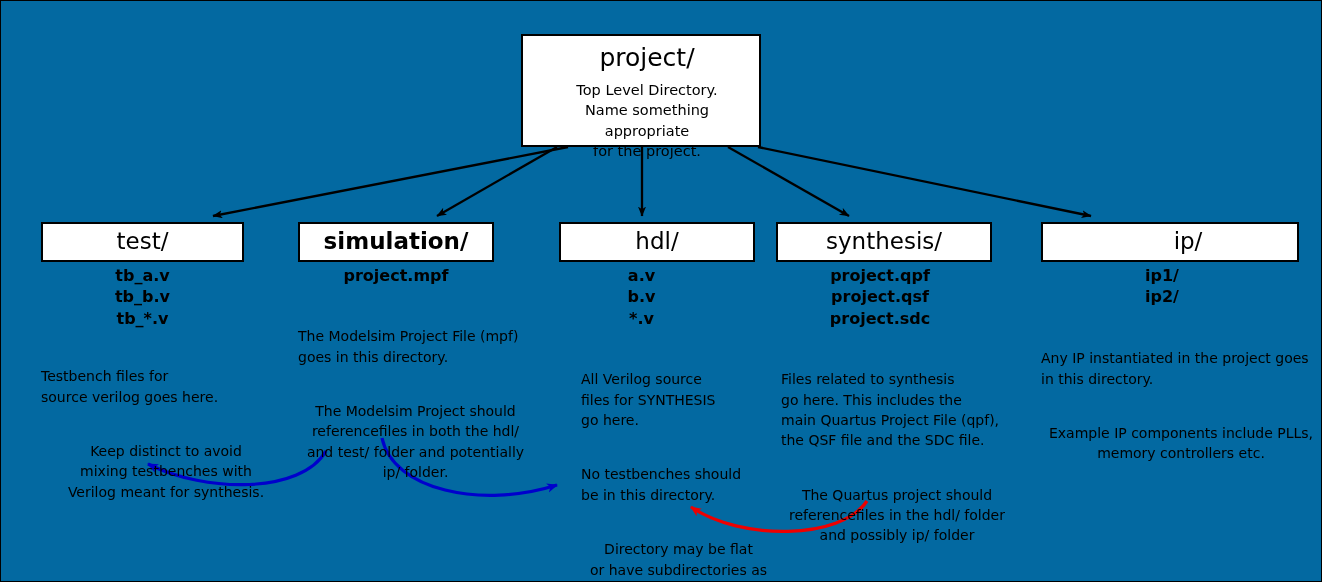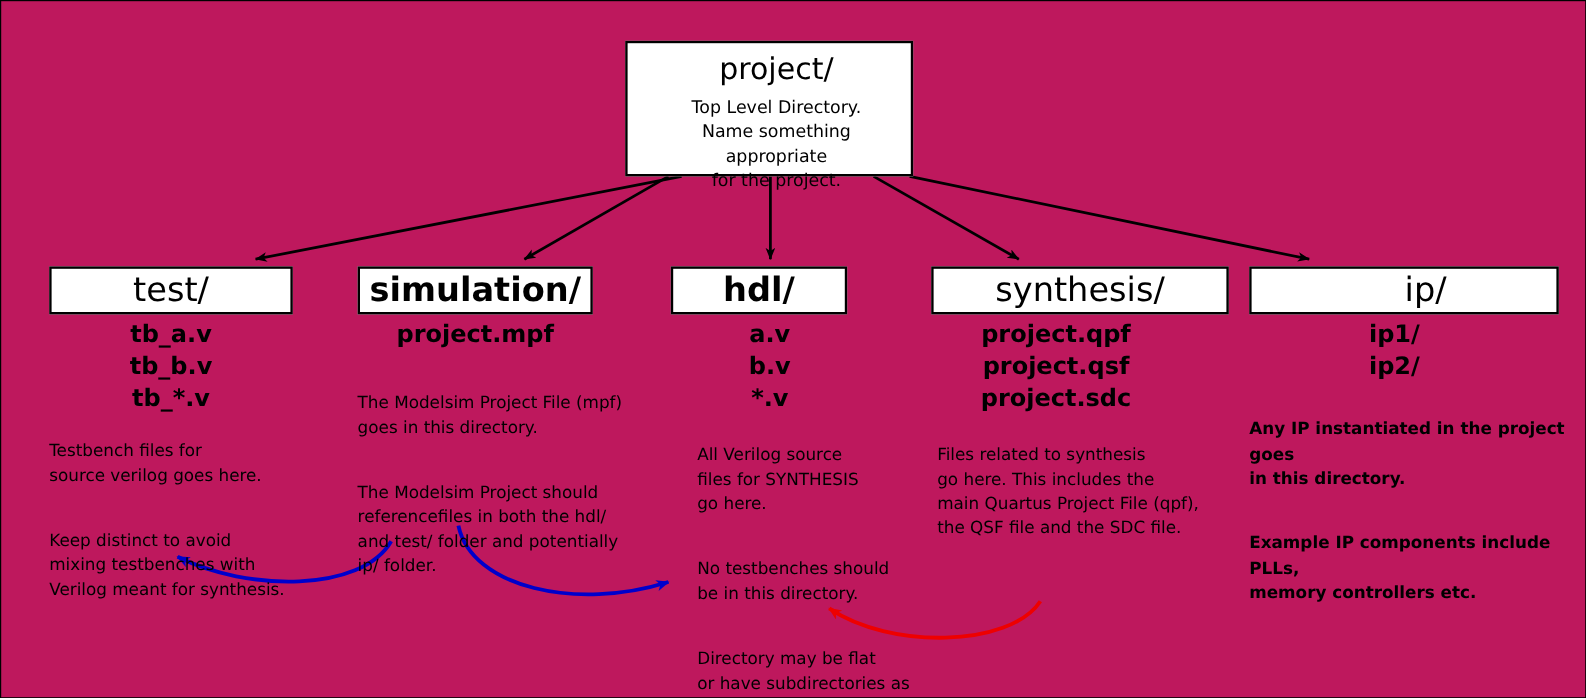--- a/index.html
+++ b/index.html
@@ -7,42 +7,42 @@
     padding: 0;
     background: #ffffff;
   }
   body {
     font-family: "DejaVu Sans", sans-serif;
   }
   #canvas {
     position: relative;
     width: 1322px;
     height: 582px;
-    background: #be185d;
+    background: #0369a1;
     border: 1px solid #000000;
     box-sizing: border-box;
     overflow: hidden;
   }
   #wires {
     position: absolute;
     left: 0;
     top: 0;
     width: 1322px;
     height: 582px;
     pointer-events: none;
   }
   .node-box {
     position: absolute;
     border: 2px solid #000000;
     background: #ffffff;
     box-sizing: border-box;
   }
   .node-title {
     text-align: center;
-    font-size: 28px;
+    font-size: 23px;
     color: #000000;
     line-height: 1.1;
     white-space: nowrap;
   }
   .root-box {
     padding: 8px 10px 10px 22px;
   }
   .root-title {
     text-align: center;
     font-size: 25px;
@@ -56,39 +56,40 @@
   }
   .leaf-box {
     height: 40px;
     display: flex;
     align-items: center;
     justify-content: center;
   }
   .file-list {
     position: absolute;
     text-align: center;
-    font-size: 20px;
+    font-size: 16px;
     font-weight: bold;
     line-height: 1.33;
     color: #000000;
     white-space: nowrap;
   }
   .note {
     position: absolute;
     font-size: 14px;
     line-height: 1.45;
     color: #000000;
     text-align: left;
     white-space: pre-line;
   }
   .note p {
     margin: 0 0 14px 0;
   }
   .note p:last-child {
     margin-bottom: 0;
+    text-align: center;
   }
 </style>
 </head>
 <body>
 
 <div id="canvas">
 
   <svg id="wires" viewBox="0 0 1322 582" width="1322" height="582">
     <defs>
       <marker id="arrowBlack" markerWidth="12" markerHeight="12" refX="9.4" refY="4" orient="auto" markerUnits="userSpaceOnUse">
@@ -144,55 +145,58 @@
   <div class="file-list" style="left:297px; top:264px; width:196px; white-space: pre-line;">project.mpf</div>
   <div class="note" style="left:297px; top:305px; width:235px;">
     <p>The Modelsim Project File (mpf)
 goes in this directory.</p>
     <p>The Modelsim Project should
 referencefiles in both the hdl/
 and test/ folder and potentially
 ip/ folder.</p>
   </div>
 
-  <div class="node-box leaf-box" style="left:558px; top:221px; width:147px;font-weight:bold;">
+  <div class="node-box leaf-box" style="left:558px; top:221px; width:196px;">
     <div class="node-title">hdl/</div>
   </div>
   <div class="file-list" style="left:558px; top:264px; width:165px; white-space: pre-line;">a.v
 b.v
 *.v</div>
   <div class="note" style="left:580px; top:348px; width:195px;">
     <p>All Verilog source
 files for SYNTHESIS
 go here.</p>
     <p>No testbenches should
 be in this directory.</p>
     <p>Directory may be flat
 or have subdirectories as
 appropriate.</p>
   </div>
 
-  <div class="node-box leaf-box" style="left:775px; top:221px; width:248px;">
+  <div class="node-box leaf-box" style="left:775px; top:221px; width:216px;">
     <div class="node-title">synthesis/</div>
   </div>
   <div class="file-list" style="left:775px; top:264px; width:208px; white-space: pre-line;">project.qpf
 project.qsf
 project.sdc</div>
   <div class="note" style="left:780px; top:348px; width:232px;">
     <p>Files related to synthesis
 go here. This includes the
 main Quartus Project File (qpf),
 the QSF file and the SDC file.</p>
+    <p>The Quartus project should
+referencefiles in the hdl/ folder
+and possibly ip/ folder</p>
   </div>
 
   <div class="node-box leaf-box" style="left:1040px; top:221px; width:258px;padding-left:36px;">
     <div class="node-title">ip/</div>
   </div>
   <div class="file-list" style="left:1040px; top:264px; width:242px; white-space: pre-line;">ip1/
 ip2/</div>
-  <div class="note" style="left:1040px; top:327px; width:280px;font-weight:bold;">
+  <div class="note" style="left:1040px; top:327px; width:280px;">
     <p>Any IP instantiated in the project goes
 in this directory.</p>
     <p>Example IP components include PLLs,
 memory controllers etc.</p>
   </div>
 
 </div>
 
 </body></html>

